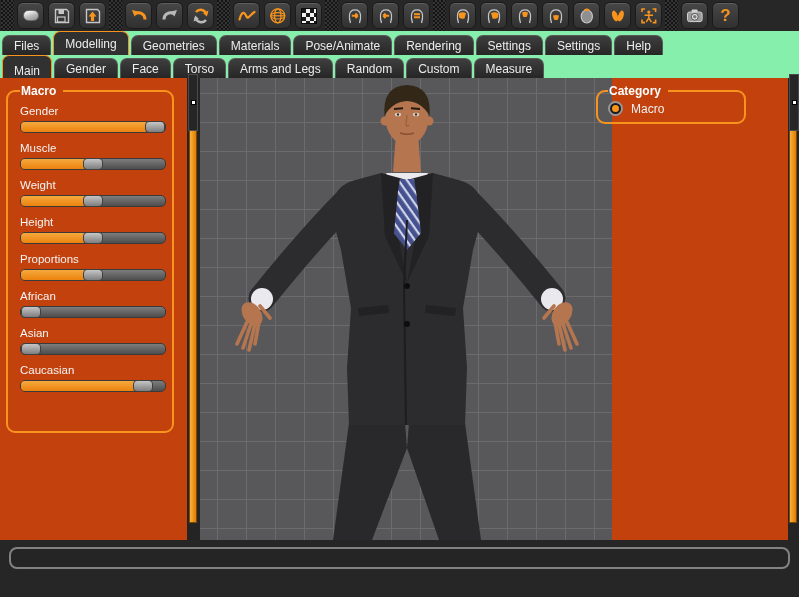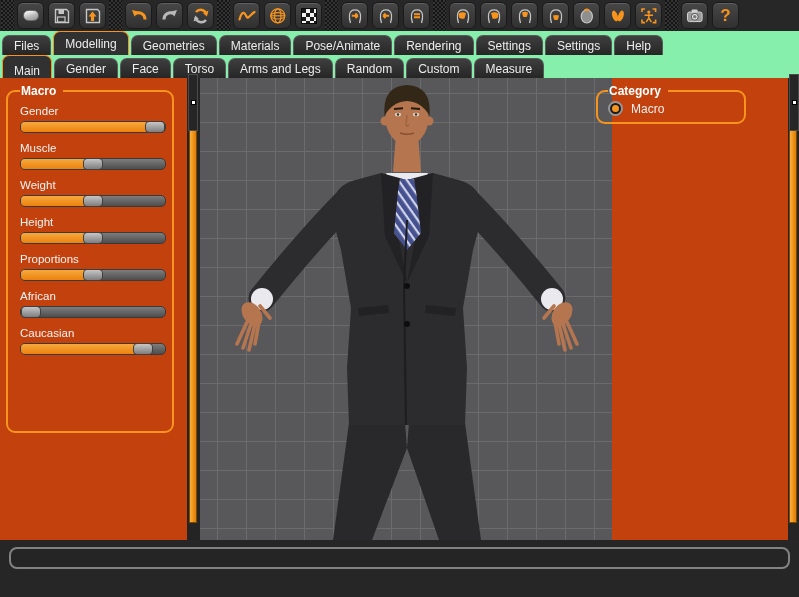--- a/index.html
+++ b/index.html
@@ -333,20 +333,27 @@
             </div>
         </div>
         <div class="slider">
           <div class="slider-label">African</div>
           <div class="track">
               <div class="fill" style="width: calc(0% + 10px);"></div>
               <div class="handle" style="left: calc(0% + 0px);"></div>
             </div>
         </div>
         <div class="slider">
+          <div class="slider-label">Asian</div>
+          <div class="track">
+              <div class="fill" style="width: calc(0% + 10px);"></div>
+              <div class="handle" style="left: calc(0% + 0px);"></div>
+            </div>
+        </div>
+        <div class="slider">
           <div class="slider-label">Caucasian</div>
           <div class="track">
               <div class="fill" style="width: calc(90% - 8px);"></div>
               <div class="handle" style="left: calc(90% - 18px);"></div>
             </div>
         </div>
       </fieldset>
     </div>
 
     <div class="splitter splitter-left">

